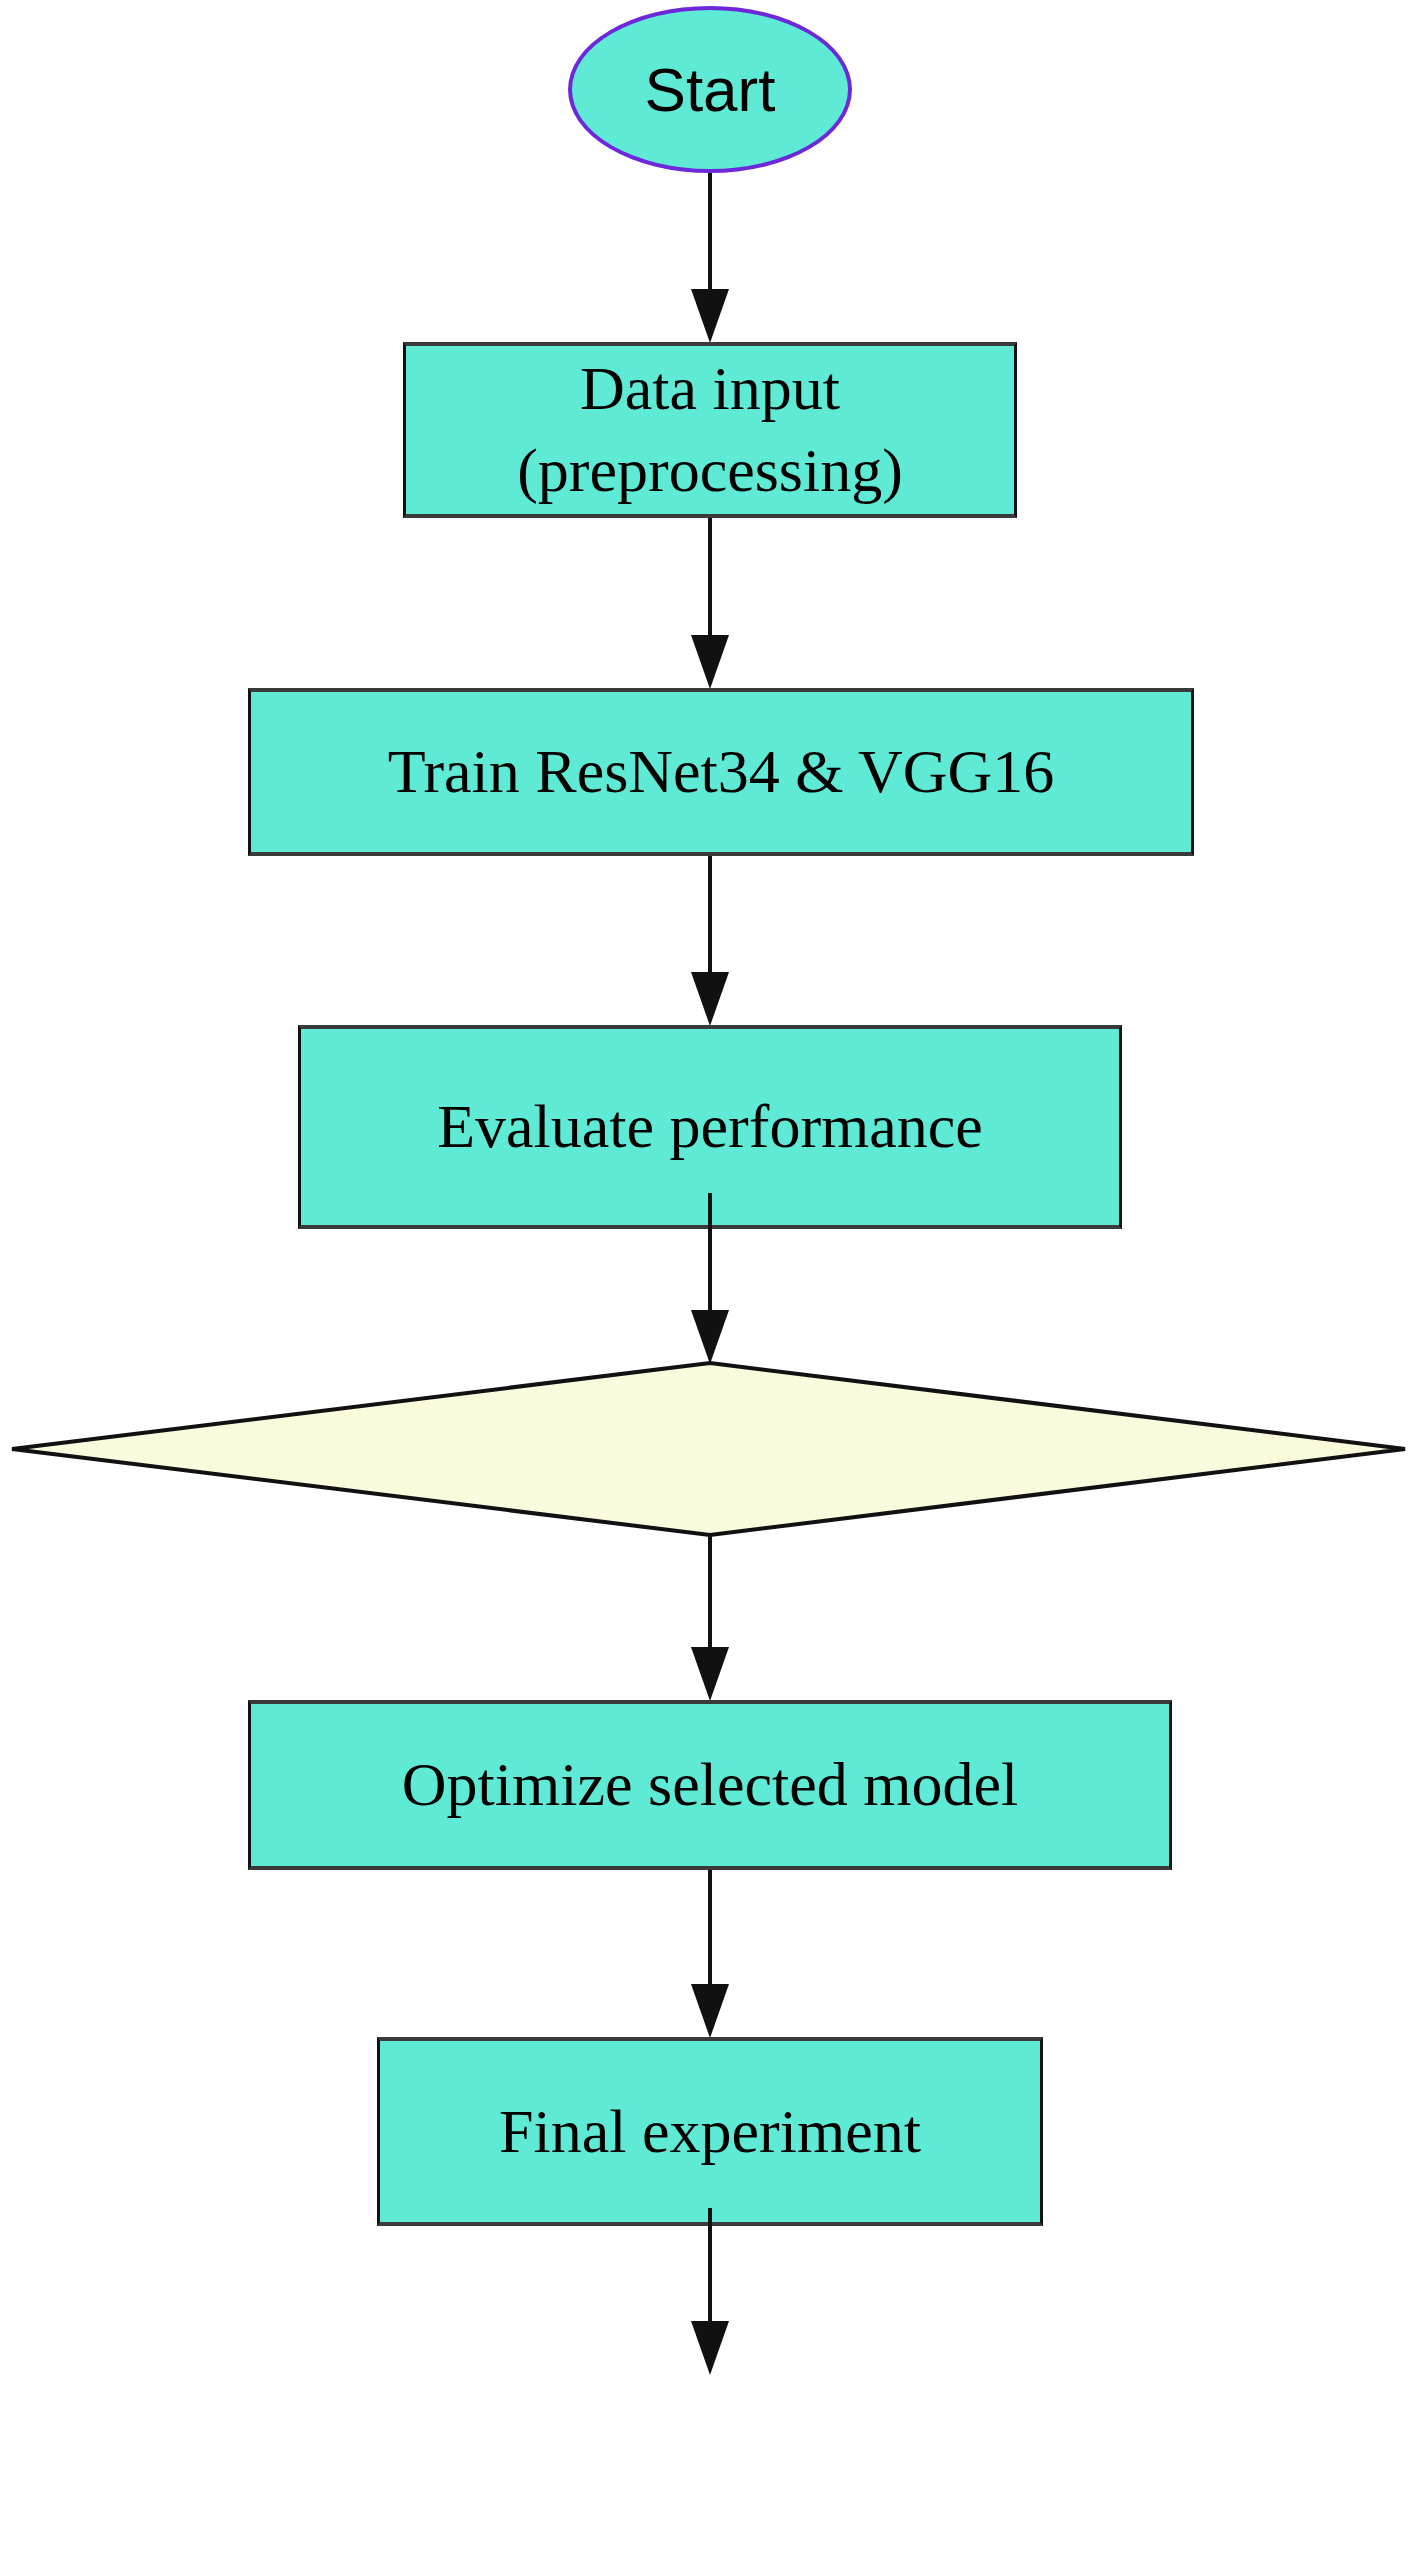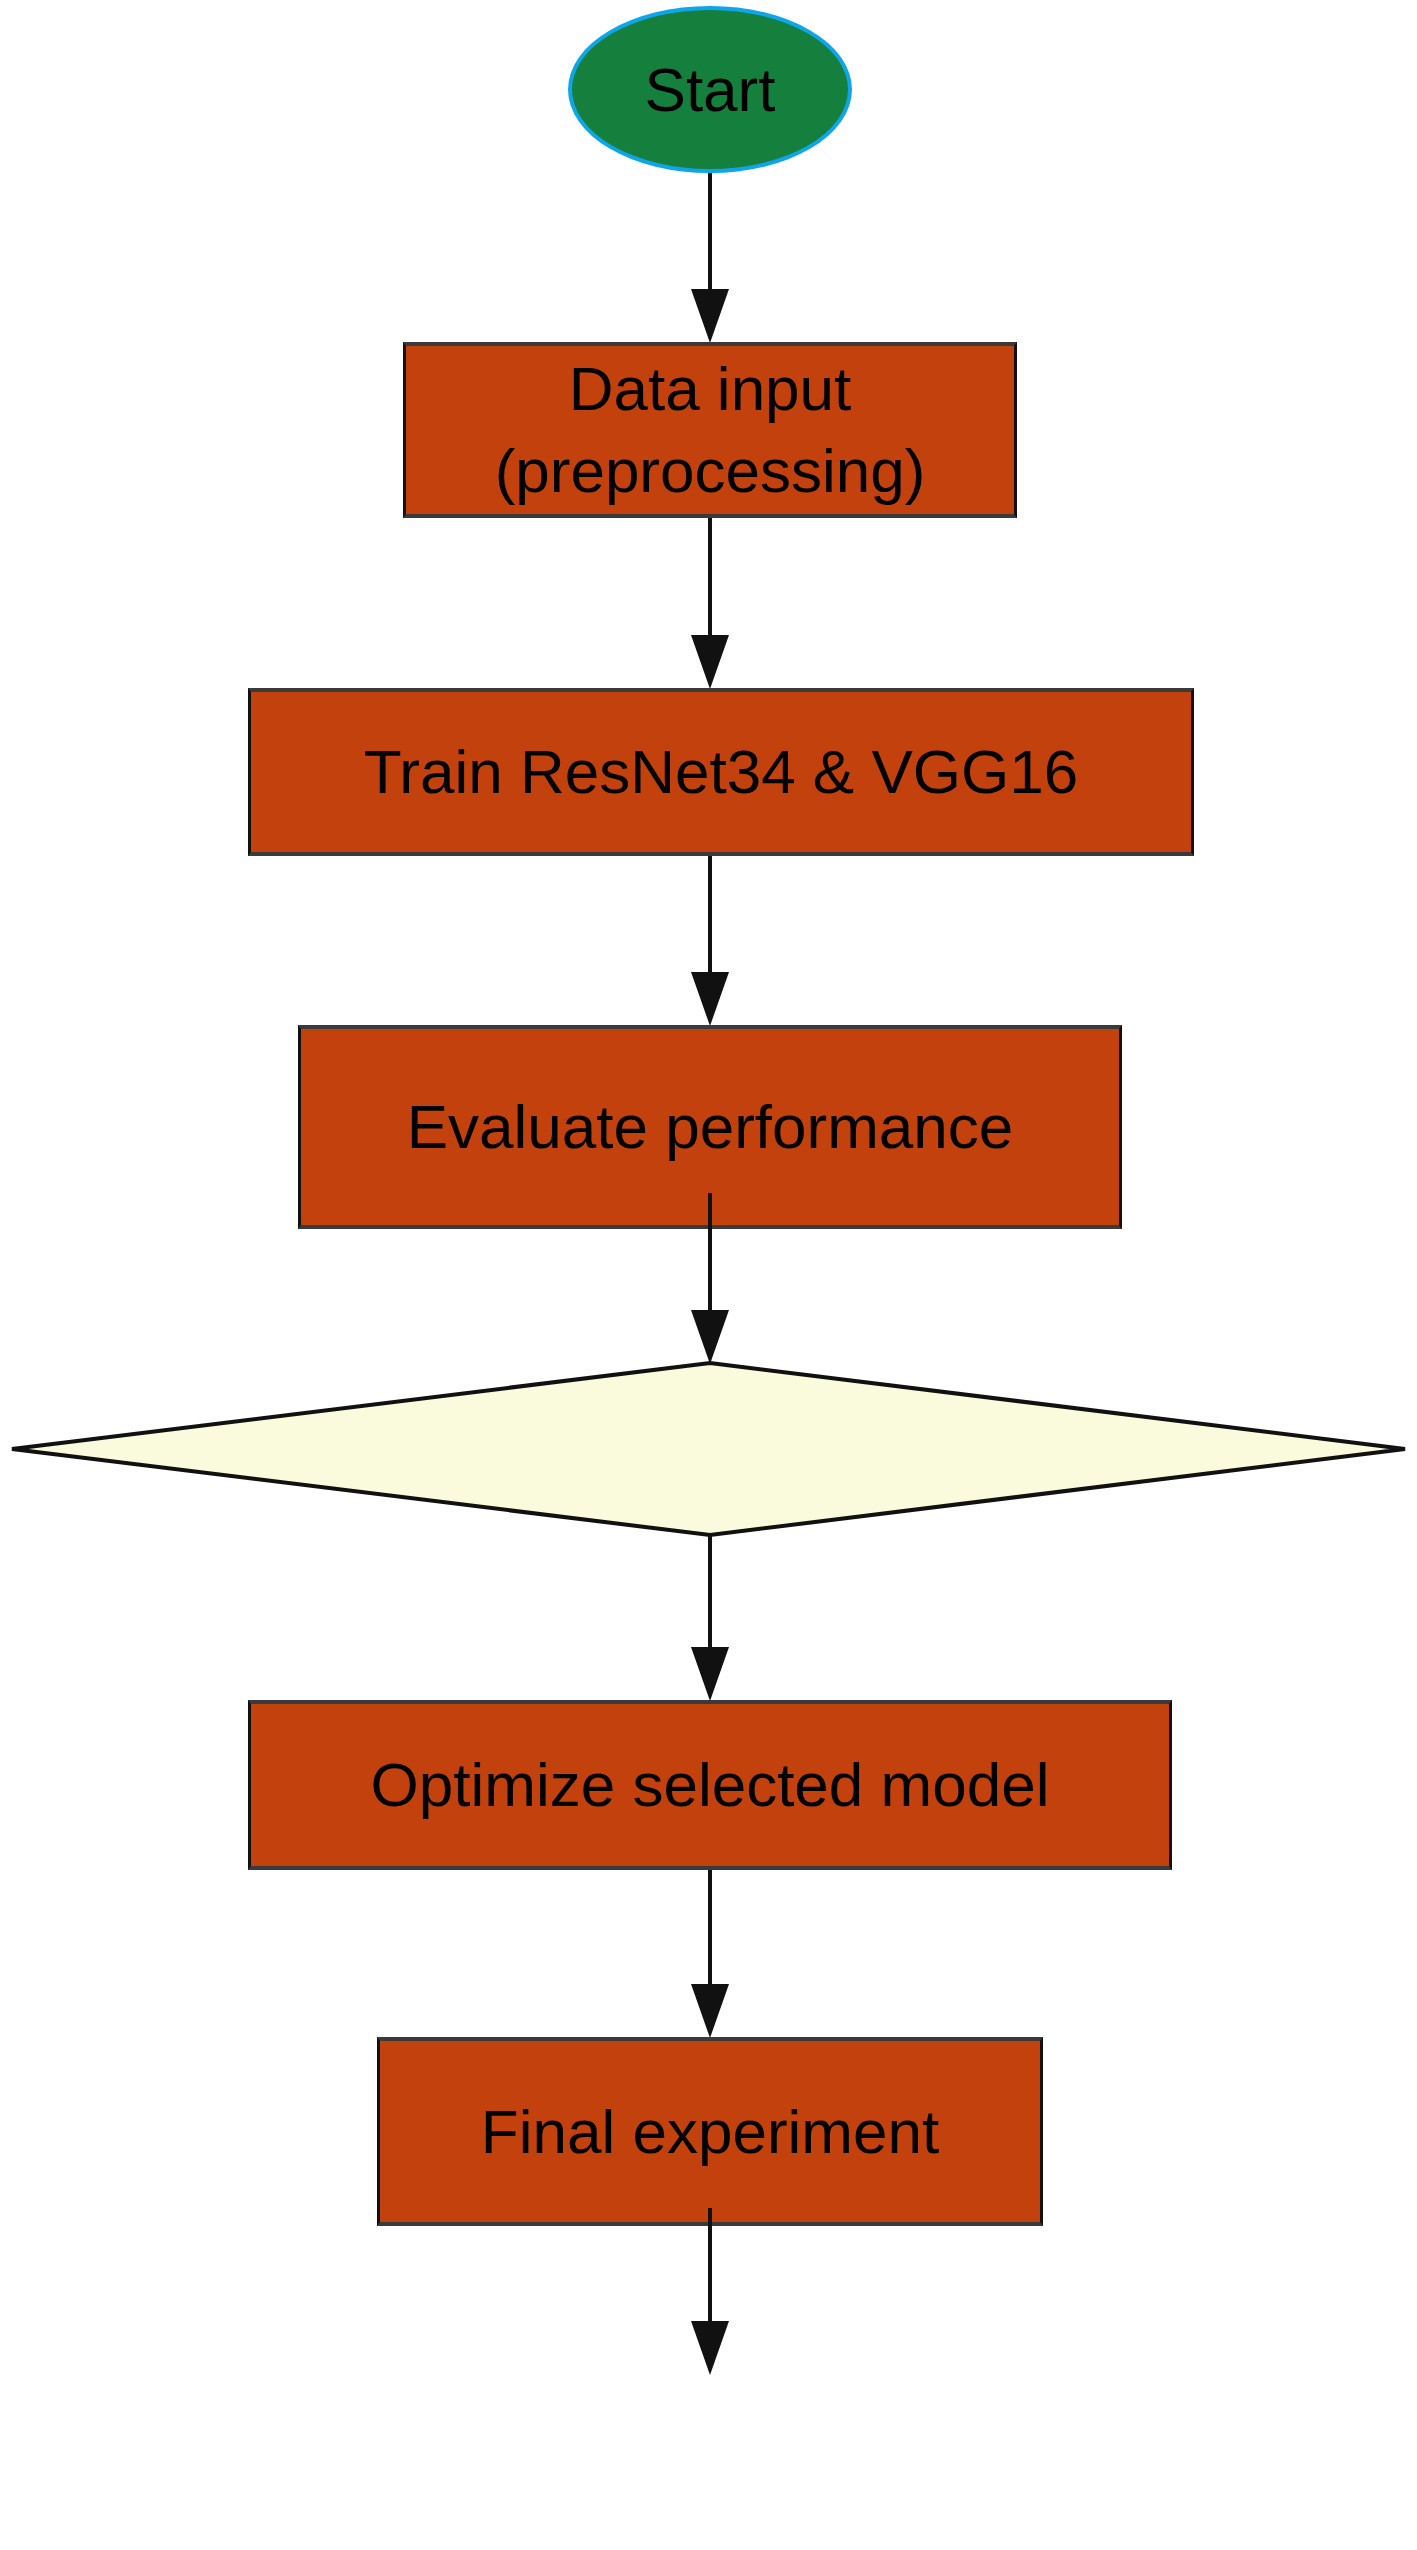--- a/index.html
+++ b/index.html
@@ -22,34 +22,35 @@
     display: flex;
     align-items: center;
     justify-content: center;
     text-align: center;
     font-size: 62px;
     line-height: 1.32;
     color: #000;
   }
   
   .terminator {
-    background: #15803d;
-    border: 4px solid #0ea5e9;
+    background: #5eead4;
+    border: 4px solid #6d28d9;
     border-radius: 50%;
   }
   .node-start { left: 568px; top: 6px;    width: 284px; height: 167px; }
   .node-end   { left: 568px; top: 2374px; width: 284px; height: 168px; }
   
   .process {
-    background: #c2410c;
+    background: #5eead4;
     border-left: 3px solid #111;
     border-right: 3px solid #111;
     border-top: 4px solid #3a3a3a;
     border-bottom: 4px solid #3a3a3a;
     padding: 0 20px;
+    font-family: Liberation Serif, serif;
   }
   .node-data     { left: 403px; top: 342px;  width: 614px; height: 176px; }
   .node-train    { left: 248px; top: 688px;  width: 946px; height: 168px; }
   .node-evaluate { left: 298px; top: 1025px; width: 824px; height: 204px; }
   .node-optimize { left: 248px; top: 1700px; width: 924px; height: 170px; }
   .node-final    { left: 377px; top: 2037px; width: 666px; height: 189px; }
   
   .decision-svg {
     position: absolute;
     left: 0; top: 1360px;

